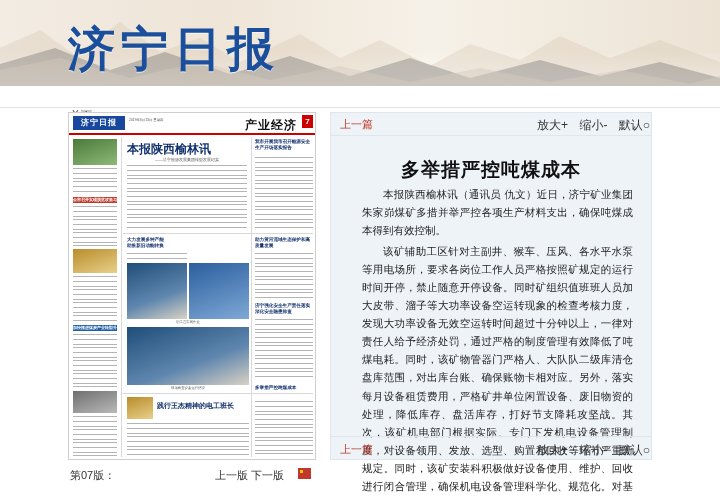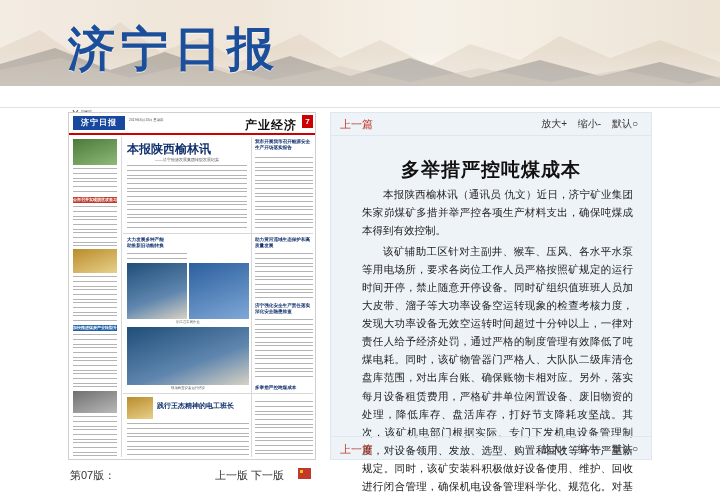--- a/index.html
+++ b/index.html
@@ -104,21 +104,21 @@
   }
   .art-toolbar-bottom {
     position:absolute; left:330px; top:436px; width:322px; height:24px;
     border-top:1px solid #dfe6ee;
   }
   .tb-prev {
     position:absolute; left:10px; top:5px; font-size:11px; color:#c0392b;
     cursor:pointer;
   }
   .tb-ctrls {
-    position:absolute; right:14px; top:5px; font-size:10px; color:#333;
+    position:absolute; right:2px; top:5px; font-size:12px; color:#333;
     white-space:nowrap;
   }
   .tb-ctrls span { margin-left:8px; cursor:pointer; }
   .art-source {
     position:absolute; left:0; right:0; top:28px; text-align:center;
     font-size:10px; color:#555;
   }
   .art-title {
     position:absolute; left:0; right:0; top:44px; text-align:center;
     font-size:19px; font-weight:bold; color:#111;

